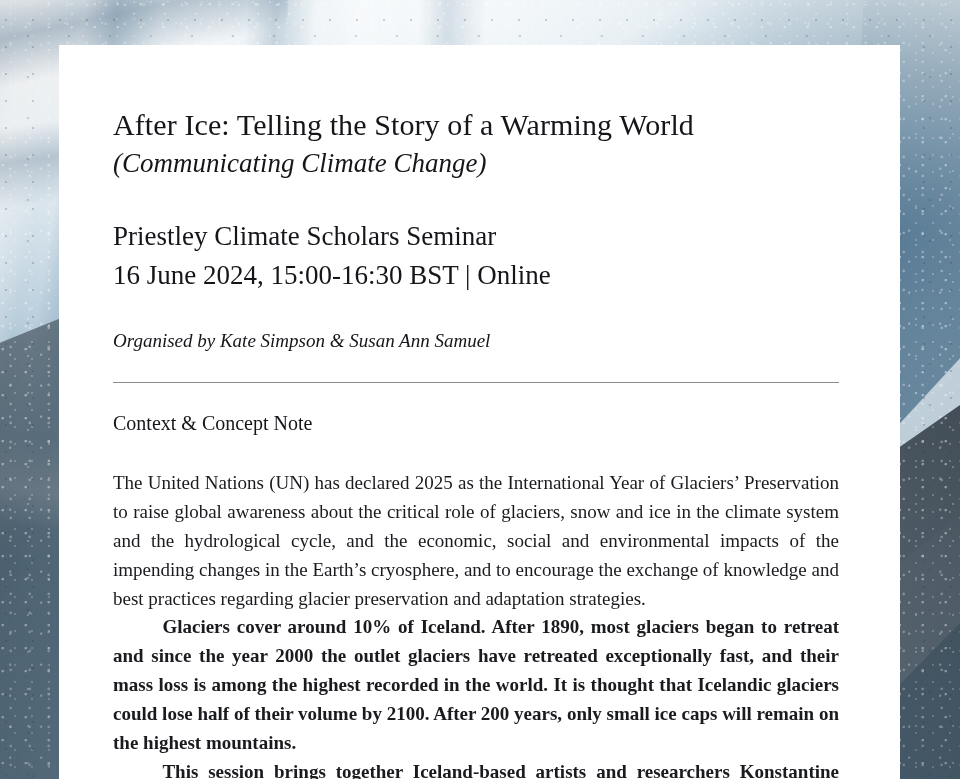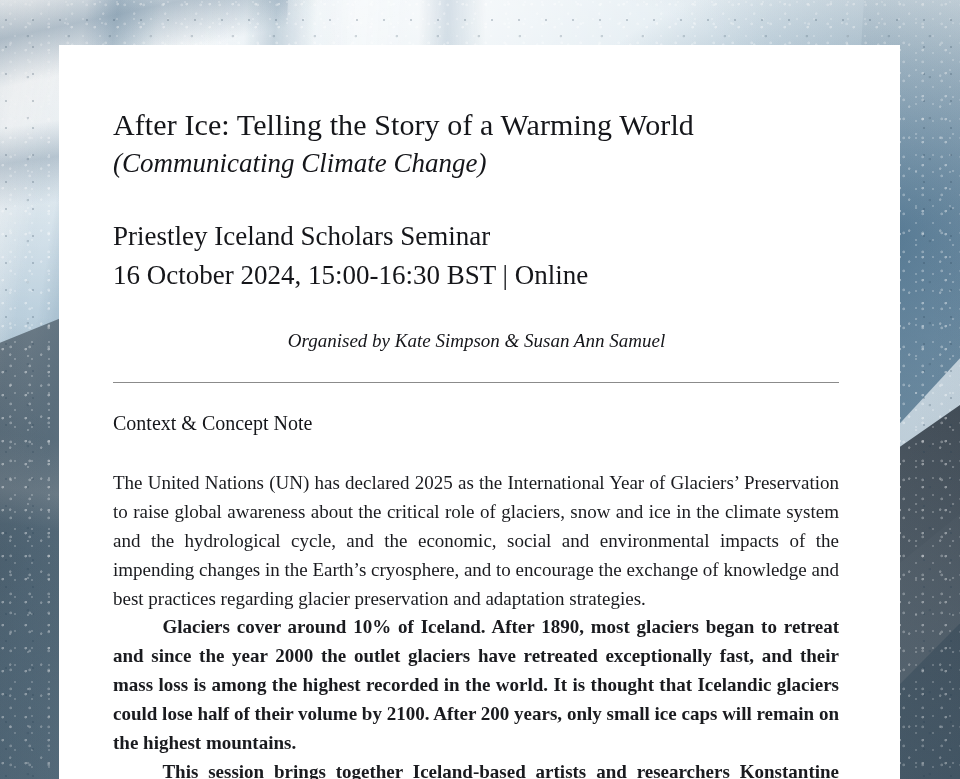--- a/index.html
+++ b/index.html
@@ -141,21 +141,20 @@
     font-size: 27px;
     line-height: 1.42;
     color: #15161a;
   }
 
   .organisers {
     margin-top: 36px;
     font-size: 19px;
     font-style: italic;
     color: #15161a;
-    text-align: center;
   }
 
   .rule {
     margin: 30px 0 0 0;
     height: 0;
     border: 0;
     border-top: 1.6px solid #8b8b8b;
     width: 726px;
   }
 
@@ -195,22 +194,22 @@
 
 <div id="page-card">
   <div class="card-inner">
 
     <div class="title-block">
       <div class="title-main">After Ice: Telling the Story of a Warming World</div>
       <div class="title-sub">(Communicating Climate Change)</div>
     </div>
 
     <div class="event-block">
-      <div class="event-line">Priestley Iceland Scholars Seminar</div>
-      <div class="event-line">16 October 2024, 15:00-16:30 BST | Online</div>
+      <div class="event-line">Priestley Climate Scholars Seminar</div>
+      <div class="event-line">16 June 2024, 15:00-16:30 BST | Online</div>
     </div>
 
     <div class="organisers">Organised by Kate Simpson &amp; Susan Ann Samuel</div>
 
     <hr class="rule">
 
     <div class="section-heading">Context &amp; Concept Note</div>
 
     <div class="body-copy">
       <p>The United Nations (UN) has declared 2025 as the International Year of Glaciers’ Preservation to raise global awareness about the critical role of glaciers, snow and ice in the climate system and the hydrological cycle, and the economic, social and environmental impacts of the impending changes in the Earth’s cryosphere, and to encourage the exchange of knowledge and best practices regarding glacier preservation and adaptation strategies.</p>

